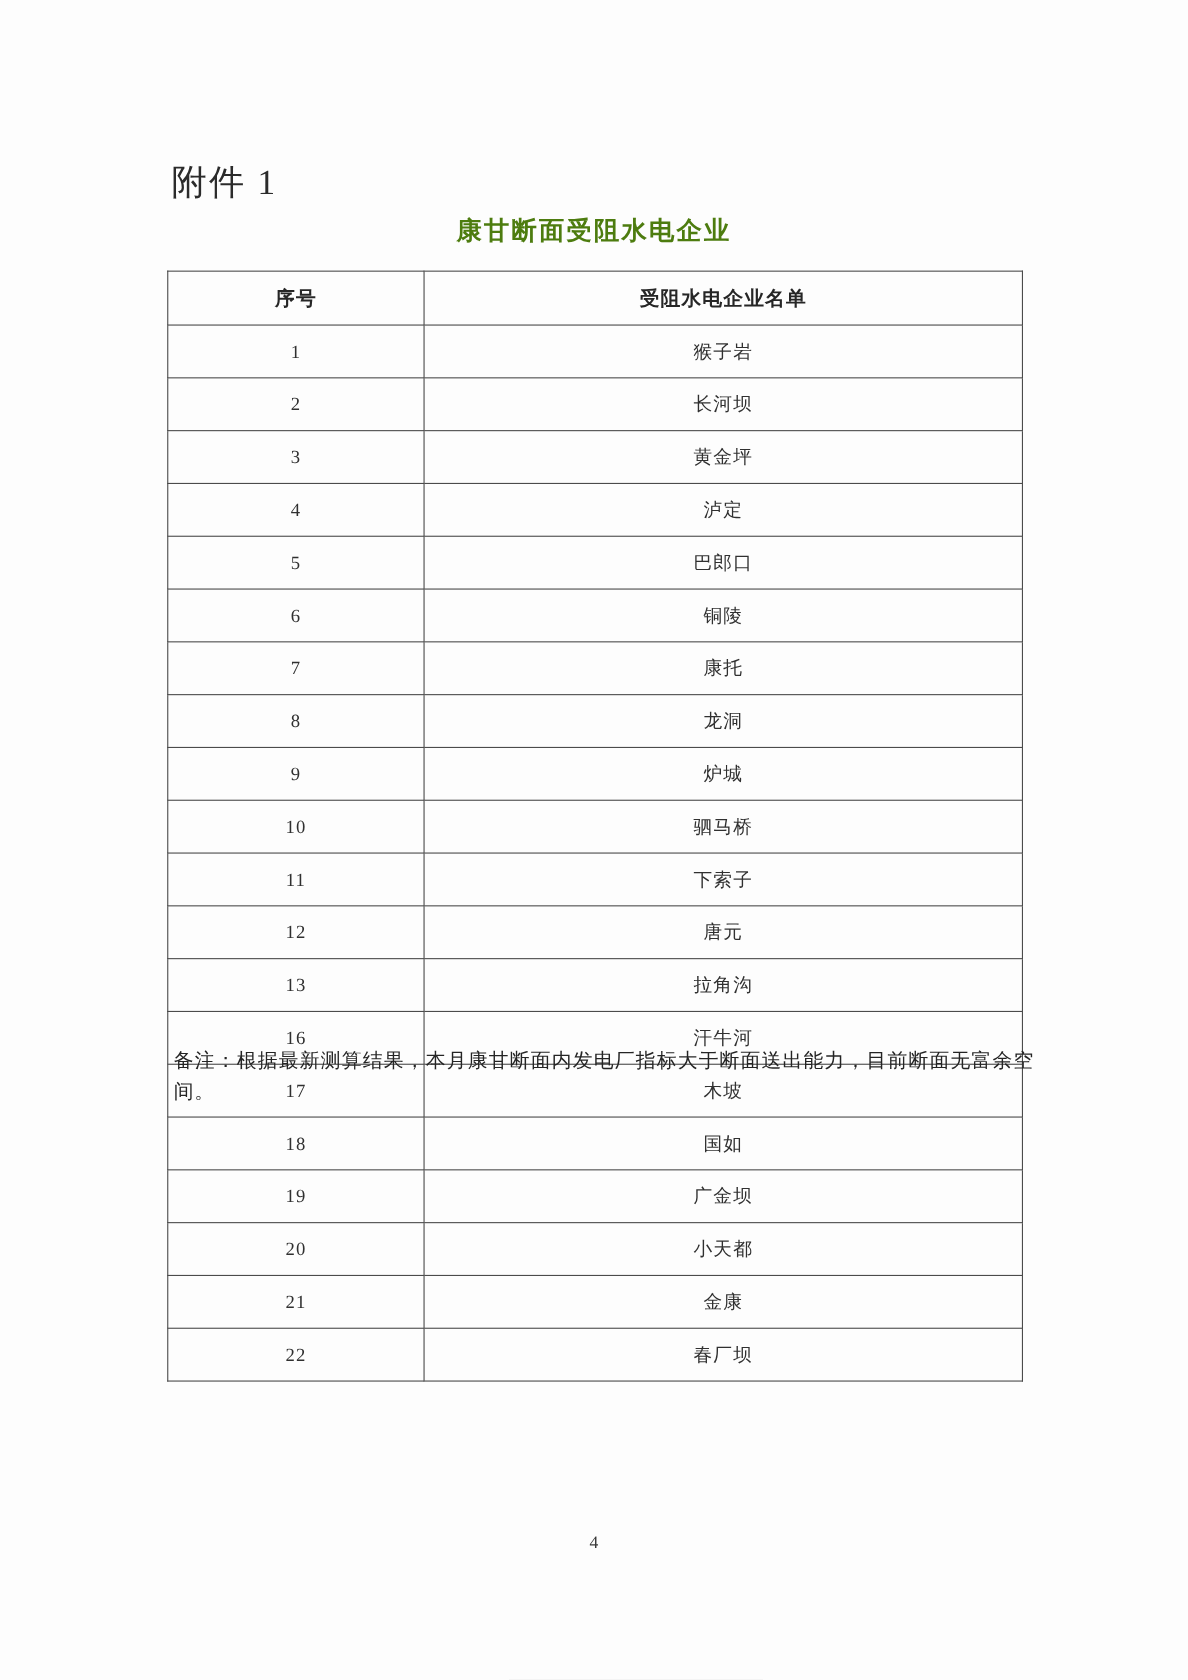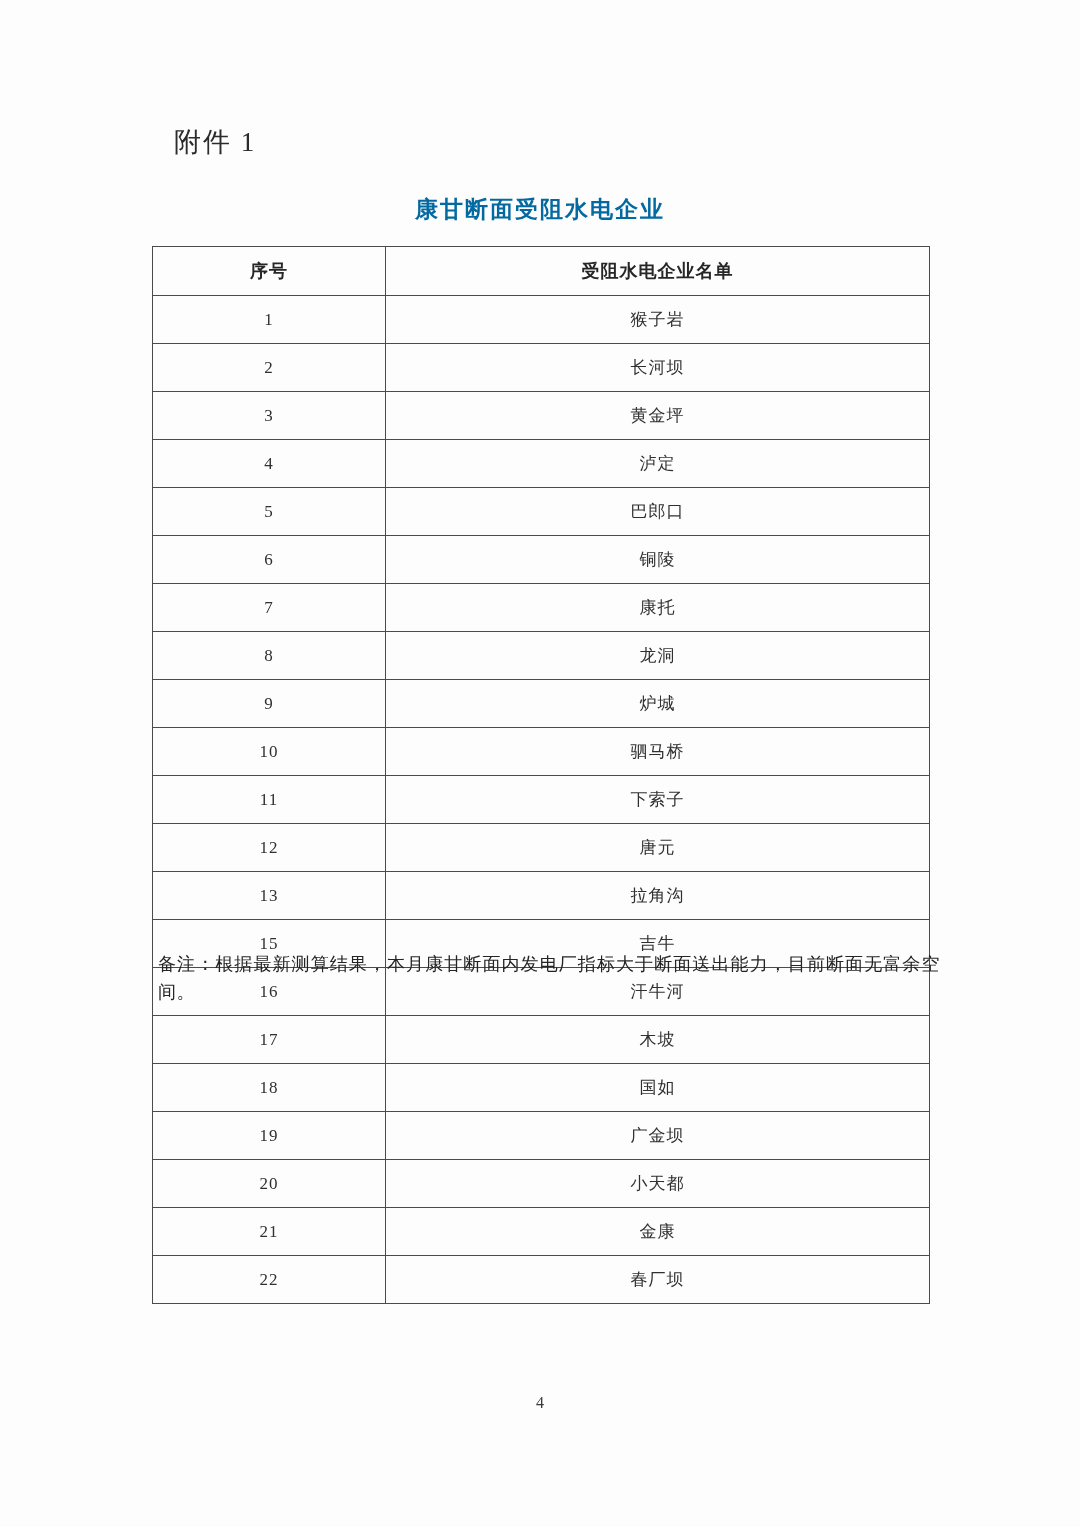--- a/index.html
+++ b/index.html
@@ -14,36 +14,35 @@
     position: relative;
     width: 1080px;
     height: 1527px;
     margin: 0 auto;
     background: #fdfdfd;
     overflow: hidden;
   }
   .attachment-label {
     position: absolute;
     left: 156px;
-    top: 124px;
-    font-size: 27px;
+    top: 144px;
+    font-size: 32px;
     letter-spacing: 2px;
     color: #2b2b2b;
-    margin-left: 18px;
   }
   .doc-title {
     position: absolute;
     left: 152px;
     top: 194px;
     width: 776px;
     text-align: center;
     font-size: 23px;
     font-weight: bold;
     letter-spacing: 2px;
-    color: #0369a1;
+    color: #4d7c0f;
   }
   table.blocked-table {
     position: absolute;
     left: 152px;
     top: 246px;
     width: 777px;
     border-collapse: collapse;
     table-layout: fixed;
   }
   table.blocked-table th,
@@ -154,24 +153,20 @@
       </tr>
       <tr>
         <td>12</td>
         <td>唐元</td>
       </tr>
       <tr>
         <td>13</td>
         <td>拉角沟</td>
       </tr>
       <tr>
-        <td>15</td>
-        <td>吉牛</td>
-      </tr>
-      <tr>
         <td>16</td>
         <td>汗牛河</td>
       </tr>
       <tr>
         <td>17</td>
         <td>木坡</td>
       </tr>
       <tr>
         <td>18</td>
         <td>国如</td>

